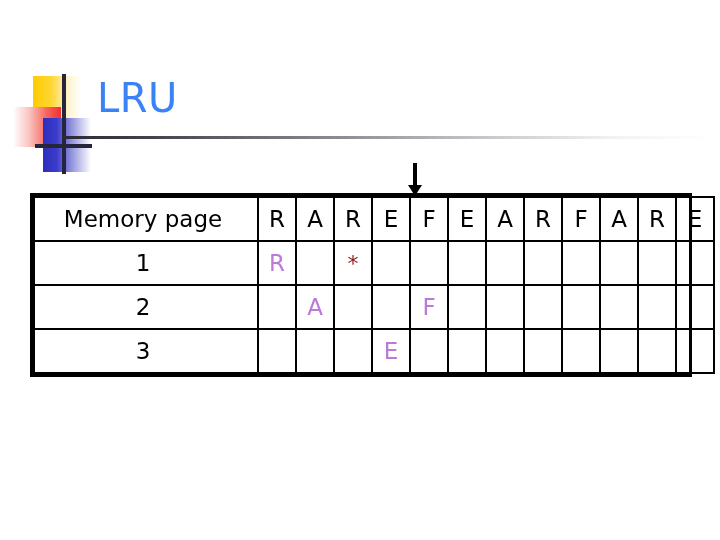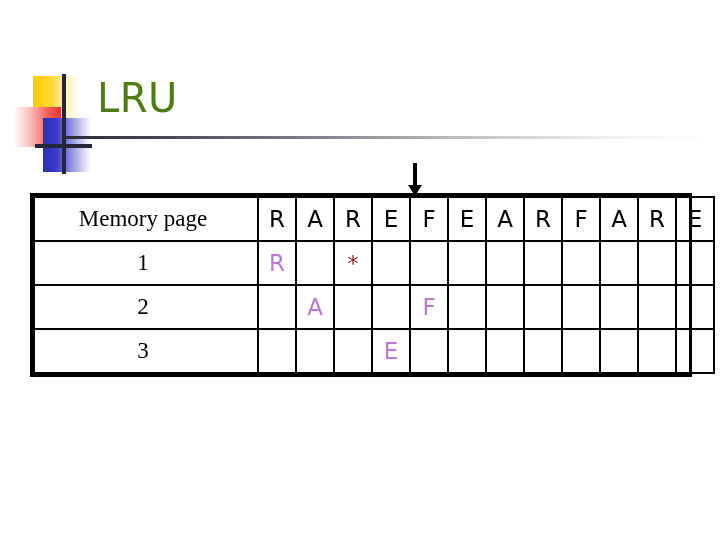--- a/index.html
+++ b/index.html
@@ -64,21 +64,21 @@
     background: #26263a;
   }
 
   
   #page-title {
     position: absolute;
     left: 97px;
     top: 76px;
     font-size: 40px;
     line-height: 44px;
-    color: #4d7c0f;
+    color: #3b82f6;
     letter-spacing: 0.5px;
     white-space: nowrap;
   }
 
   
   #title-divider {
     position: absolute;
     left: 62px;
     top: 136px;
     width: 650px;
@@ -132,21 +132,20 @@
     vertical-align: middle;
     font-size: 23px;
     height: 42px;
     padding: 0;
     color: #000000;
   }
   table.lru td.label-col {
     width: 216px;
     font-size: 23px;
     padding-right: 6px;
-    font-family: Liberation Serif, serif;
   }
   table.lru td.label-col.header-label {
     text-align: center;
   }
   table.lru td.ref {
     width: 36px;
   }
   table.lru td.cell {
     width: 36px;
     color: #BB7AD8;

